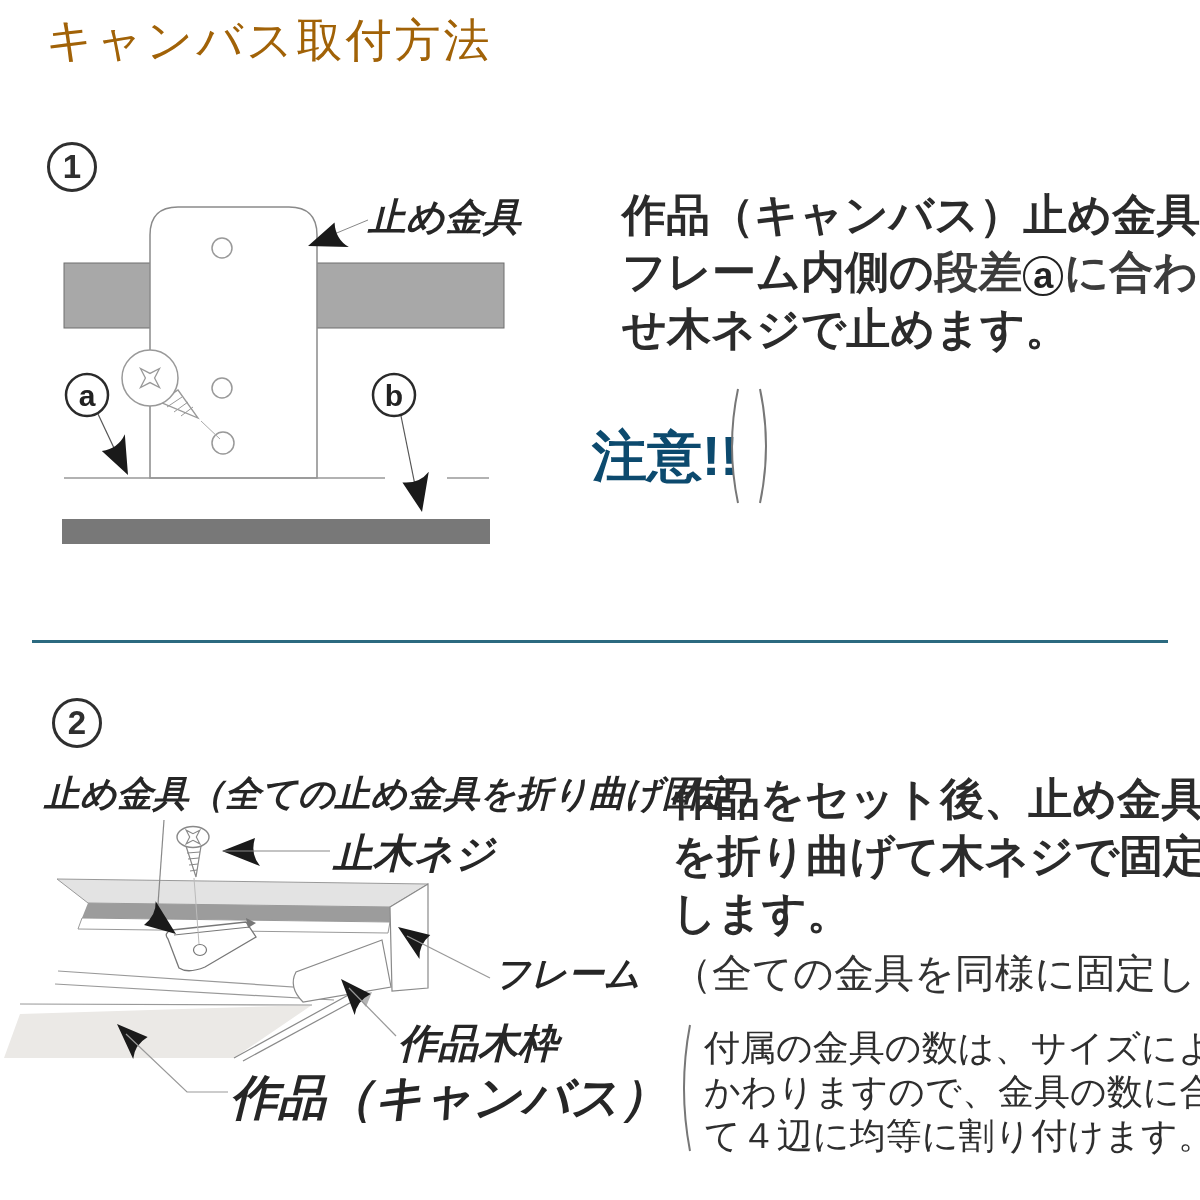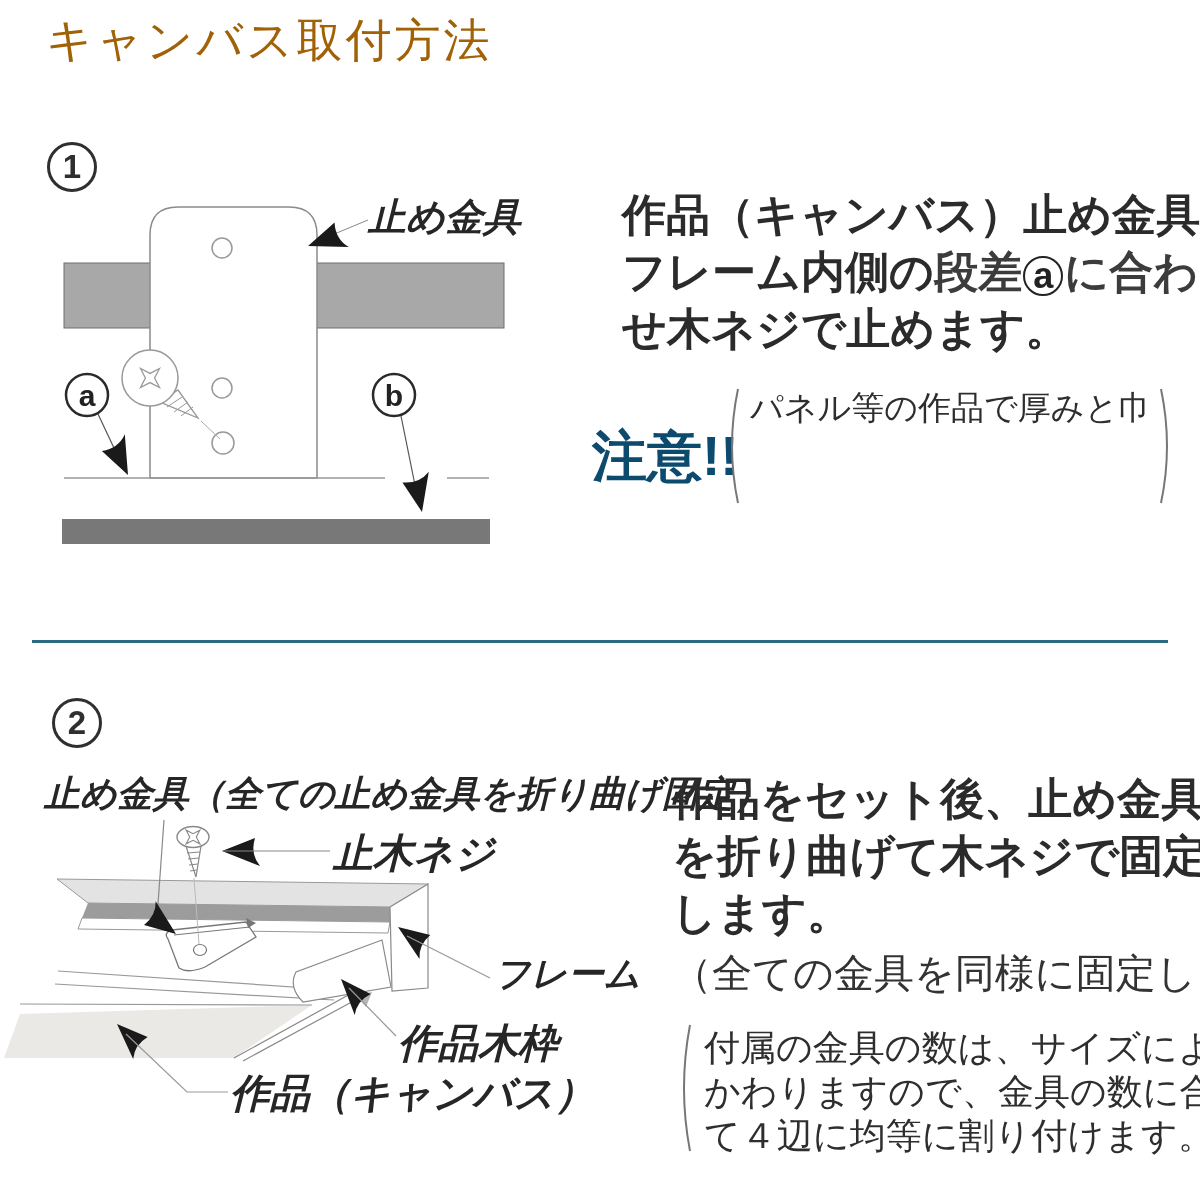--- a/index.html
+++ b/index.html
@@ -19,21 +19,21 @@
     font-weight:700;color:#2f2f2f;background:#fff;
   }
   .num1{left:47px;top:142px;width:44px;height:44px;font-size:33px;}
   .num2{left:52px;top:698px;width:44px;height:44px;font-size:33px;}
   .diagram-label{font-weight:600;color:#262626;white-space:nowrap;font-style:italic;}
   .lbl-kanagu1{left:368px;top:192px;font-size:38px;}
   .lbl-fitting2{left:44px;top:770px;font-size:36px;}
   .lbl-screw2{left:333px;top:826px;font-size:40px;}
   .lbl-frame2{left:494px;top:950px;font-size:36px;}
   .lbl-stretcher2{left:398px;top:1016px;font-size:40px;}
-  .lbl-canvas2{left:230px;top:1066px;font-size:40px;}
+  .lbl-canvas2{left:230px;top:1066px;font-size:48px;}
   .body-text{font-size:44px;font-weight:700;line-height:57px;color:#2b2b2b;white-space:nowrap;}
   .body1{left:622px;top:186px;}
   .body2{left:672px;top:770px;}
   .light{font-weight:700;color:#3c3c3c;}
   .sub-paren{font-size:40px;font-weight:400;line-height:50px;margin-top:7px;color:#333;}
   .caution{left:592px;top:420px;font-size:55px;font-weight:700;color:#0c4a6e;white-space:nowrap;}
   .note-box{display:flex;align-items:stretch;}
   .note1{left:724px;top:386px;}
   .note2{left:676px;top:1022px;}
   .note-text{font-weight:500;color:#2e2e2e;white-space:nowrap;}
@@ -107,21 +107,20 @@
   <div>せ木ネジで止めます。</div>
 </div>
 
 <div class="abs caution">注意!!</div>
 
 <div class="abs note-box note1">
   <svg width="16" height="120" viewBox="0 0 16 120">
     <path d="M14,3 Q2,60 14,117" fill="none" stroke="#777" stroke-width="2"></path>
   </svg>
   <div class="note-text">
-    <div>パネル等の作品で厚みと巾</div>
   </div>
   <svg width="16" height="120" viewBox="0 0 16 120">
     <path d="M2,3 Q14,60 2,117" fill="none" stroke="#777" stroke-width="2"></path>
   </svg>
 </div>
 
 <div class="abs divider"></div>
 
 <div class="abs circled-num num2">2</div>
 

